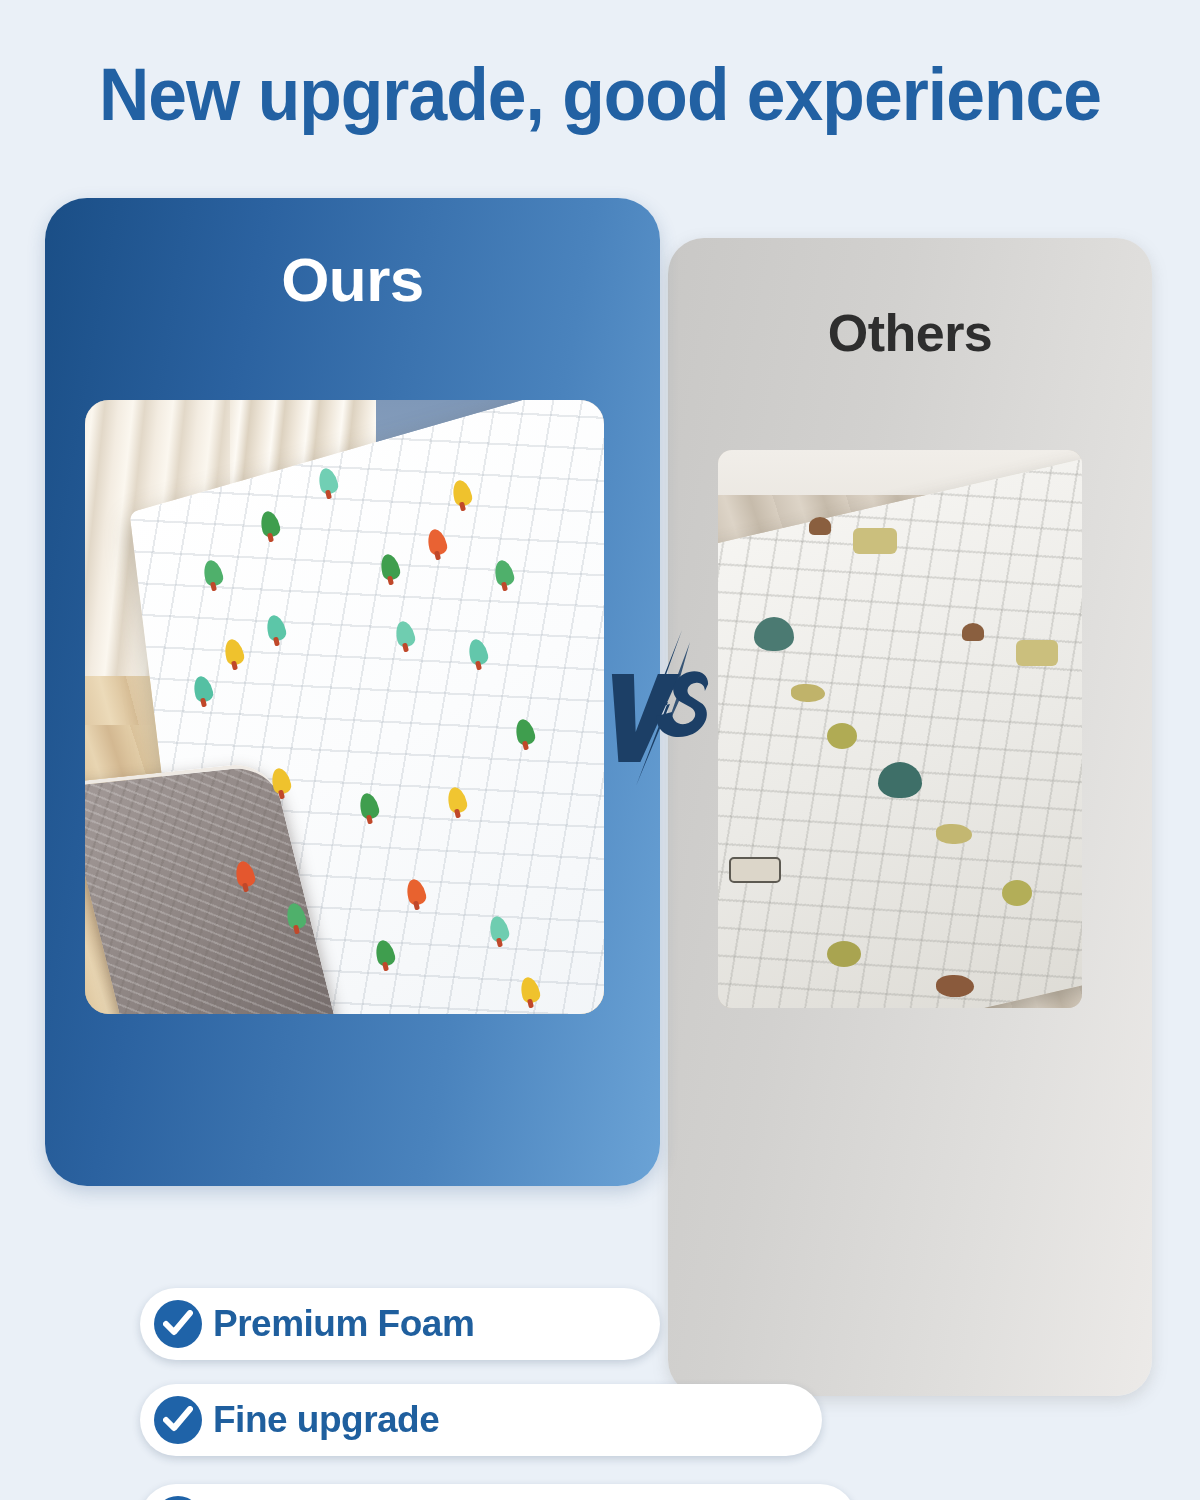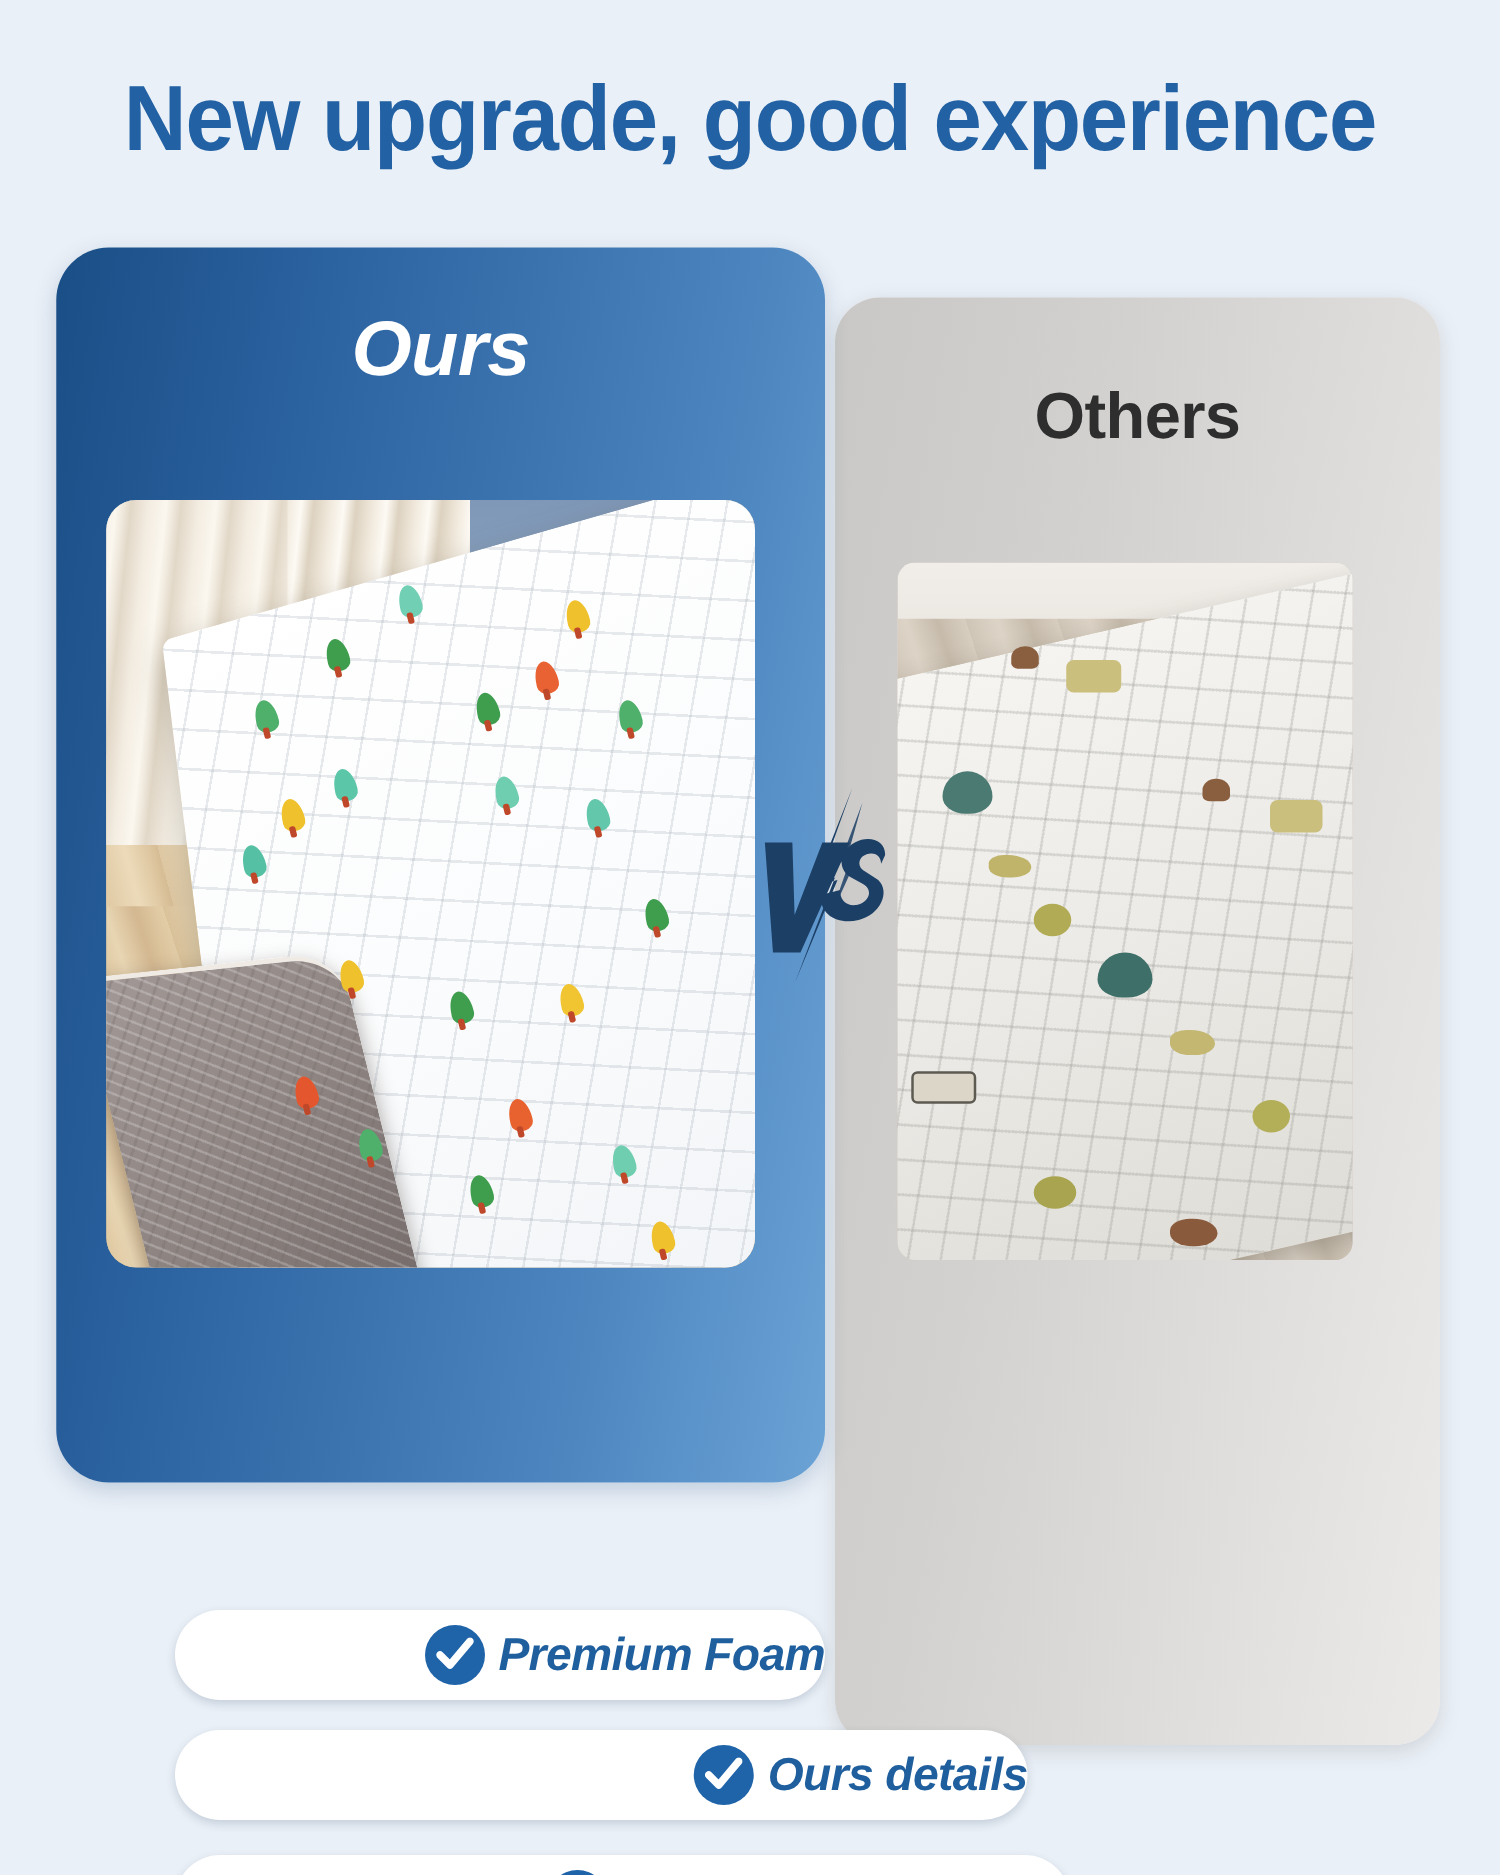--- a/index.html
+++ b/index.html
@@ -33,21 +33,20 @@
   .card-ours {
     position: absolute;
     left: 45px;
     top: 198px;
     width: 615px;
     height: 988px;
     border-radius: 42px;
     background: linear-gradient(100deg, #1a4e86 0%, #2b62a0 28%, #4a83bd 70%, #6ba3d6 100%);
     box-shadow: 0 6px 18px rgba(40,80,130,0.22);
     z-index: 3;
-    font-style: italic;
   }
 
   .card-others {
     position: absolute;
     left: 668px;
     top: 238px;
     width: 484px;
     height: 1158px;
     border-radius: 36px;
     background: linear-gradient(100deg, #c9c8c6 0%, #d2d1cf 35%, #e0dfdd 72%, #eceae8 100%);
@@ -202,21 +201,20 @@
     position: absolute;
     left: 95px;
     height: 72px;
     background: #ffffff;
     border-radius: 36px;
     display: flex;
     align-items: center;
     padding-left: 14px;
     box-shadow: 0 3px 8px rgba(20,50,85,.18);
     z-index: 4;
-    justify-content: flex-end;
   }
   .pill-0 { top: 1090px; width: 520px; }
   .pill-1 { top: 1186px; width: 682px; }
   .pill-2 { top: 1286px; width: 716px; }
 
   .pill-icon {
     width: 48px; height: 48px;
     border-radius: 50%;
     background: #1f63a8;
     flex: 0 0 48px;
@@ -306,21 +304,21 @@
     </span>
     <span class="pill-label">Premium Foam</span>
   </div>
 
   <div class="pill pill-1">
     <span class="pill-icon">
       <svg width="30" height="28" viewBox="0 0 30 28" aria-hidden="true">
         <path d="M3 14 L11 22 L27 3" fill="none" stroke="#ffffff" stroke-width="6" stroke-linecap="round" stroke-linejoin="round"></path>
       </svg>
     </span>
-    <span class="pill-label">Ours details</span>
+    <span class="pill-label">Fine upgrade</span>
   </div>
 
   <div class="pill pill-2">
     <span class="pill-icon">
       
     </span>
     <span class="pill-label">soft microfiber fabric</span>
   </div>
 </div>
 

